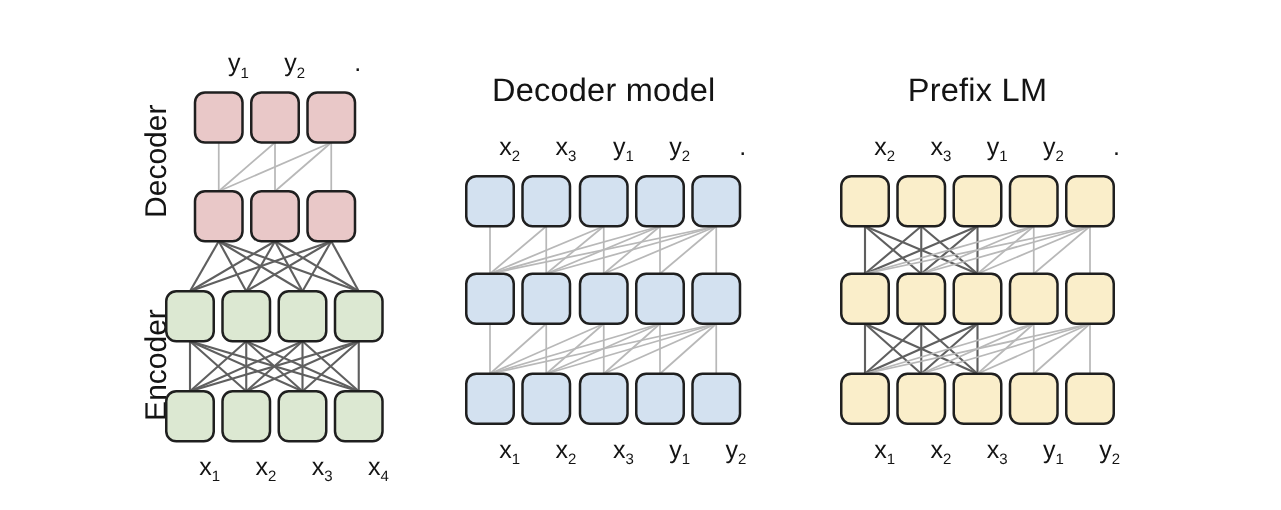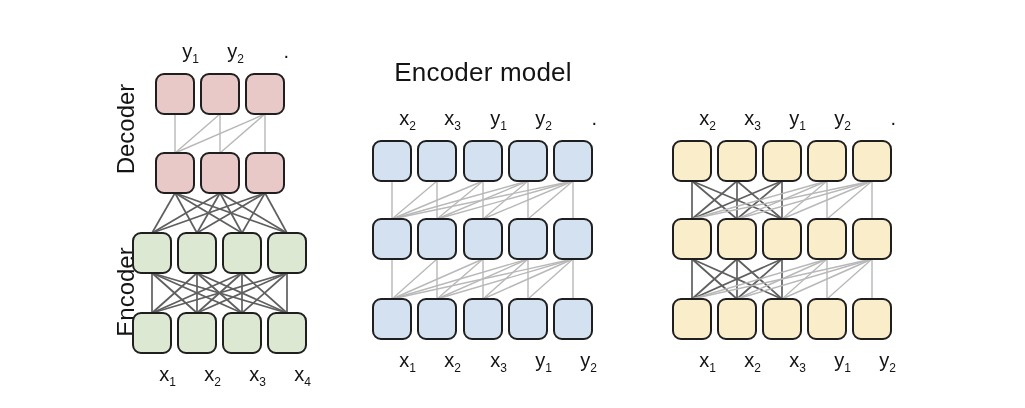--- a/index.html
+++ b/index.html
@@ -146,22 +146,23 @@
       <line x1="827" y1="259" x2="737" y2="299" stroke="#b8b8b8" stroke-width="1.4"></line>
       <line x1="827" y1="259" x2="782" y2="299" stroke="#b8b8b8" stroke-width="1.4"></line>
       <line x1="827" y1="259" x2="827" y2="299" stroke="#b8b8b8" stroke-width="1.4"></line>
       <line x1="872" y1="259" x2="692" y2="299" stroke="#b8b8b8" stroke-width="1.4"></line>
       <line x1="872" y1="259" x2="737" y2="299" stroke="#b8b8b8" stroke-width="1.4"></line>
       <line x1="872" y1="259" x2="782" y2="299" stroke="#b8b8b8" stroke-width="1.4"></line>
       <line x1="872" y1="259" x2="827" y2="299" stroke="#b8b8b8" stroke-width="1.4"></line>
       <line x1="872" y1="259" x2="872" y2="299" stroke="#b8b8b8" stroke-width="1.4"></line>
     </svg>
 
-  <div class="diagram-title" style="left:323px;top:57px;">Encoder model</div>
-
+  <div class="diagram-title" style="left:323px;top:57px;">Decoder model</div>
+
+  <div class="diagram-title" style="left:622px;top:57px;">Prefix LM</div>
 
   <div class="side-label" style="left:64px;top:115px;">Decoder</div>
 
   <div class="side-label" style="left:64px;top:278px;">Encoder</div>
 
   <div id="generated">
       <div class="box" style="left: 155px; top: 73px; background: rgb(233, 200, 200); border-color: rgb(31, 31, 31);"></div>
       <div class="box" style="left: 200px; top: 73px; background: rgb(233, 200, 200); border-color: rgb(31, 31, 31);"></div>
       <div class="box" style="left: 245px; top: 73px; background: rgb(233, 200, 200); border-color: rgb(31, 31, 31);"></div>
       <div class="box" style="left: 155px; top: 152px; background: rgb(233, 200, 200); border-color: rgb(31, 31, 31);"></div>

